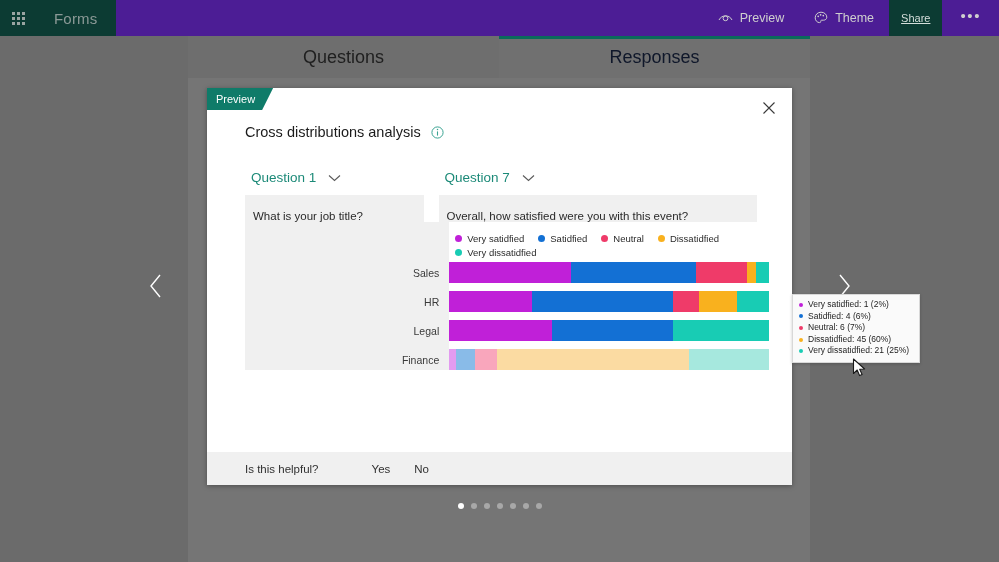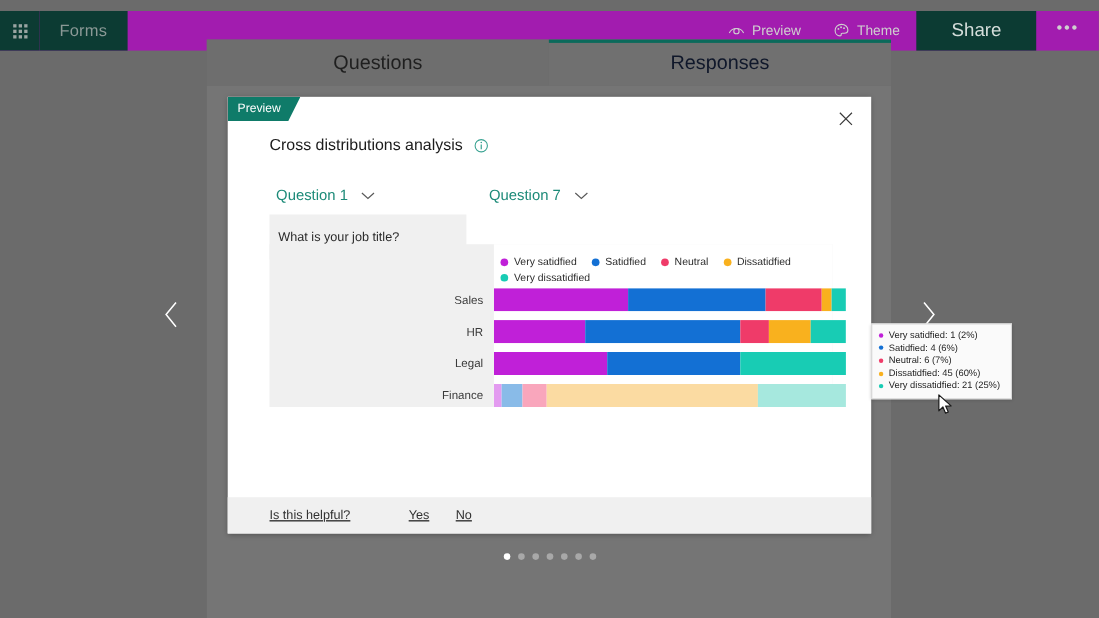--- a/index.html
+++ b/index.html
@@ -5,23 +5,23 @@
   * { box-sizing: border-box; margin: 0; padding: 0; }
   html, body {
     width: 999px; height: 562px;
     font-family: "Liberation Sans", sans-serif;
     overflow: hidden;
   }
   body { background: #6b6b6b; position: relative; }
 
   
   .topbar {
-    position: absolute; top: 10px; left: 0;
+    position: absolute; top: 0; left: 0;
     width: 999px; height: 36px;
-    background: #a21caf;
+    background: #4c1d95;
     display: flex; align-items: stretch;
   }
   .waffle {
     width: 36px; height: 36px; background: #0c3b33;
     display: flex; align-items: center; justify-content: center;
     cursor: pointer;
   }
   .waffle-grid {
     display: grid; grid-template-columns: repeat(3, 3px);
     grid-template-rows: repeat(3, 3px); gap: 2px;
@@ -33,22 +33,22 @@
     font-size: 15px; letter-spacing: .2px; cursor: pointer;
   }
   .topbar-spacer { flex: 1; }
   .tb-item {
     display: flex; align-items: center; gap: 7px;
     color: #cfcfcf; font-size: 12.5px;
     padding: 0 15px; cursor: pointer;
   }
   .tb-share {
     background: #0c3b33; color: #d5dedb;
-    padding: 0 32px; display: flex; align-items: center;
-    font-size: 17px; cursor: pointer;
+    padding: 0 12px; display: flex; align-items: center;
+    font-size: 11px; cursor: pointer; text-decoration: underline;
   }
   .tb-dots {
     color: #cfcfcf; font-size: 15px; letter-spacing: 1.6px;
     display: flex; align-items: center; padding: 0 18px 6px 18px;
     cursor: pointer;
   }
   .eye-ico, .palette-ico { display: block; }
 
   
   .page-panel {
@@ -185,21 +185,21 @@
   }
   .tt-dot { width: 4px; height: 4px; border-radius: 50%; display: block; flex: 0 0 4px; }
   .cursor-ico { position: absolute; top: 270px; left: 645px; z-index: 25; }
 
   
   .dlg-footer {
     position: absolute; bottom: 0; left: 0;
     width: 585px; height: 33px;
     background: #f0f0f0;
     display: flex; align-items: center;
-    padding-left: 38px; gap: 0; text-decoration: underline;
+    padding-left: 38px; gap: 0;
   }
   .helpful-label { font-size: 11.5px; color: #313131; margin-right: 53px; }
   .helpful-btn { font-size: 11.5px; color: #313131; cursor: pointer; margin-right: 24px; }
 
   
   .dots {
     position: absolute; top: 503px; left: 0; width: 999px;
     display: flex; justify-content: center; gap: 7px;
   }
   .dot { width: 6px; height: 6px; border-radius: 50%; background: #a8a8a8; cursor: pointer; display: block; }
@@ -296,20 +296,21 @@
         </div>
         <div class="q-value">What is your job title?</div>
       </div>
       <div class="q-col q-col-2">
         <div class="q-head">
           <span>Question 7</span>
           <svg width="13" height="8" viewBox="0 0 13 8">
             <path d="M1 1.5 L6.5 6.5 L12 1.5" fill="none" stroke="#5a5a5a" stroke-width="1.1"></path>
           </svg>
         </div>
+        <div class="q-value">Overall, how satisfied were you with this event?</div>
       </div>
     </div>
   </div>
 
   <div class="chart-wrap">
     <div class="chart-left">
       <div class="cat-labels" id="cat-labels">
           <div class="cat-label">Sales</div>
           <div class="cat-label">HR</div>
           <div class="cat-label">Legal</div>

